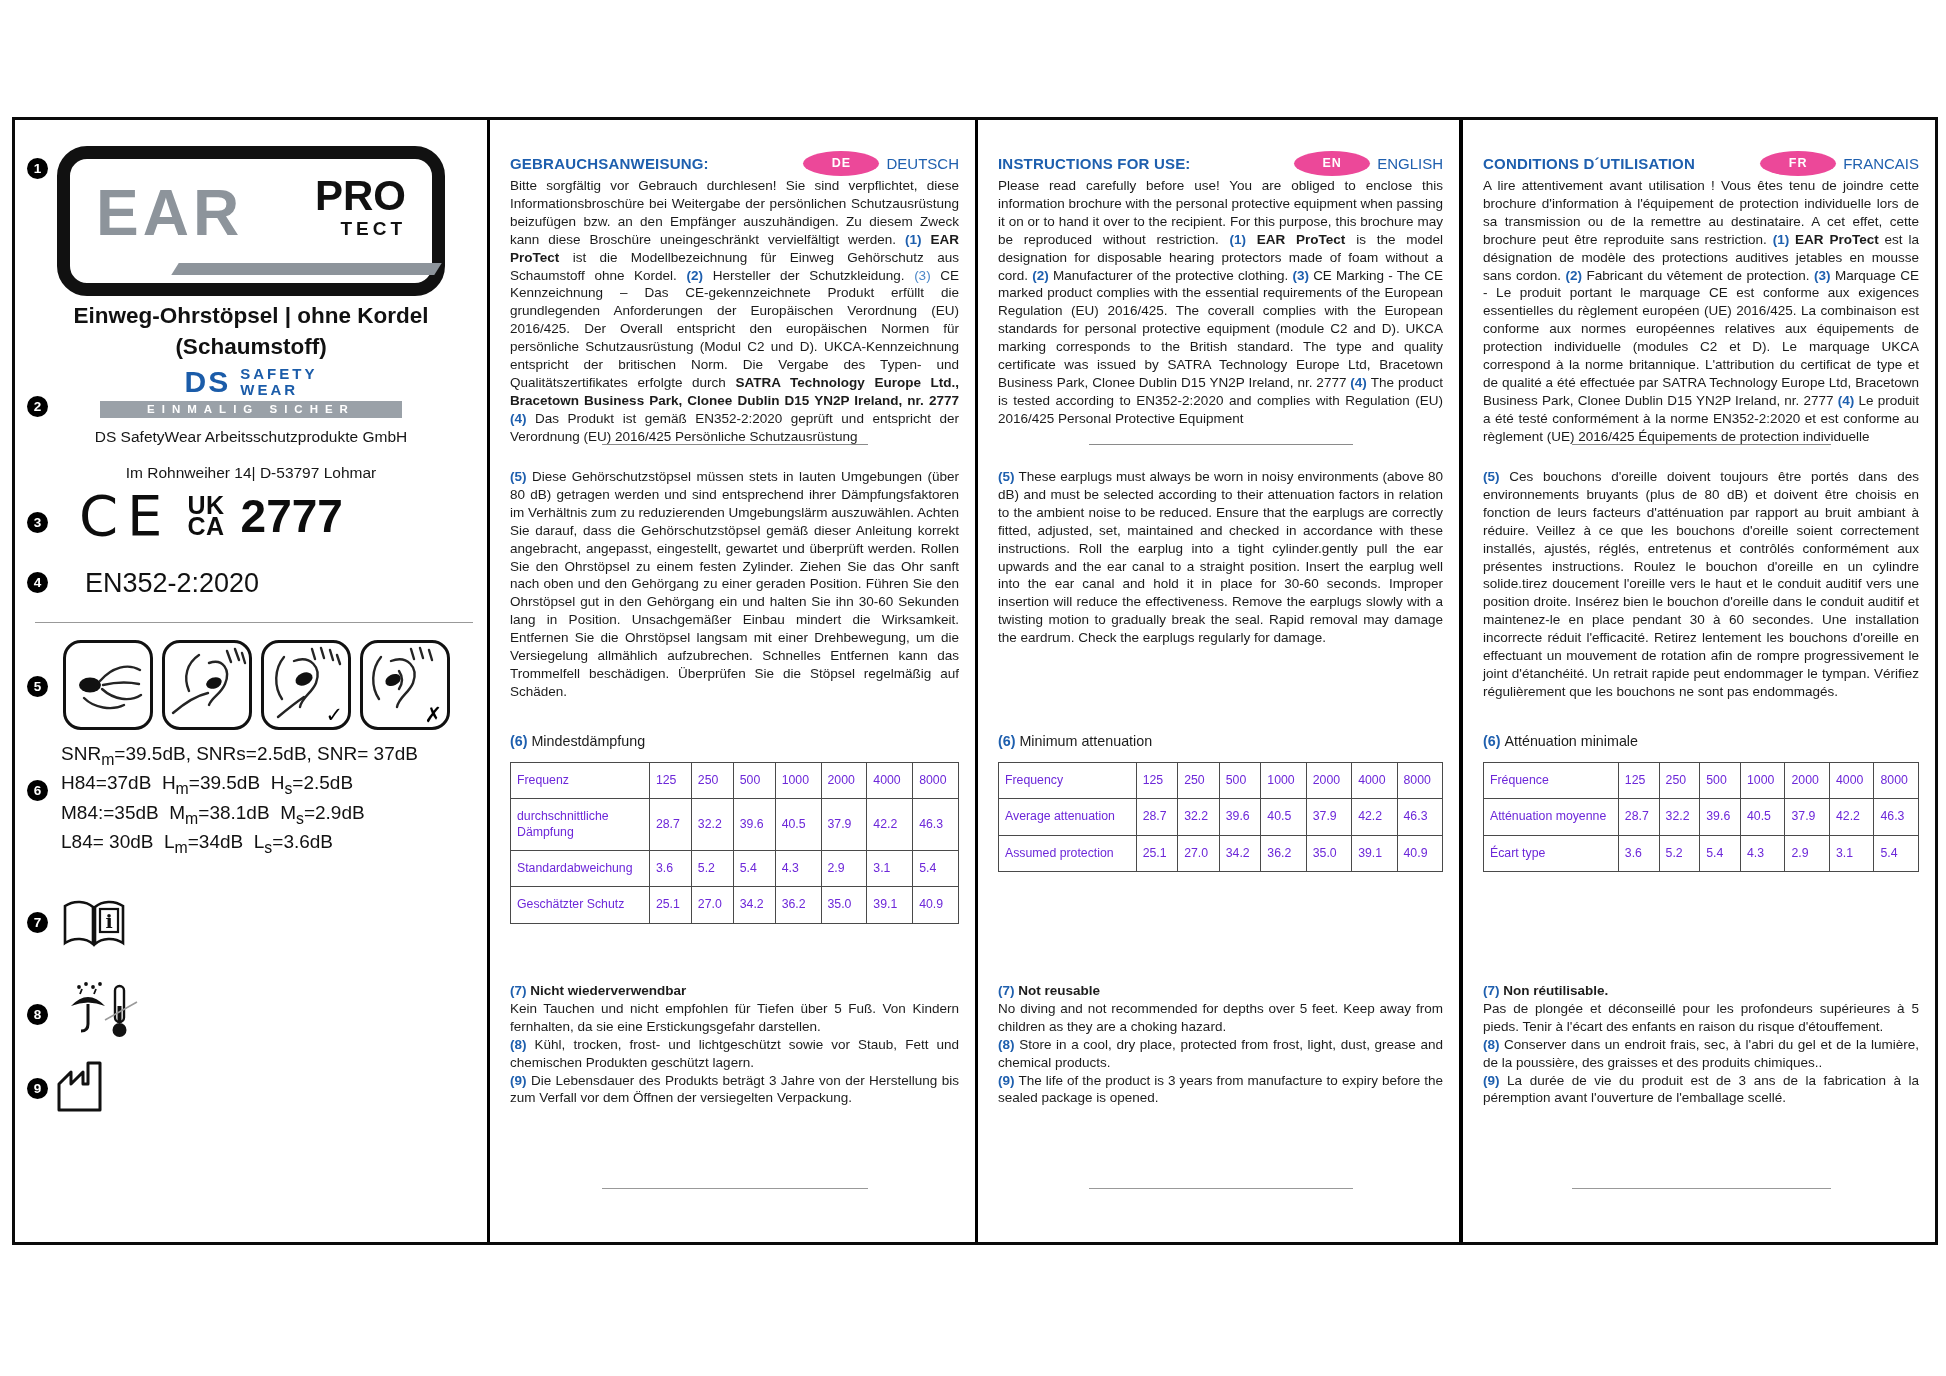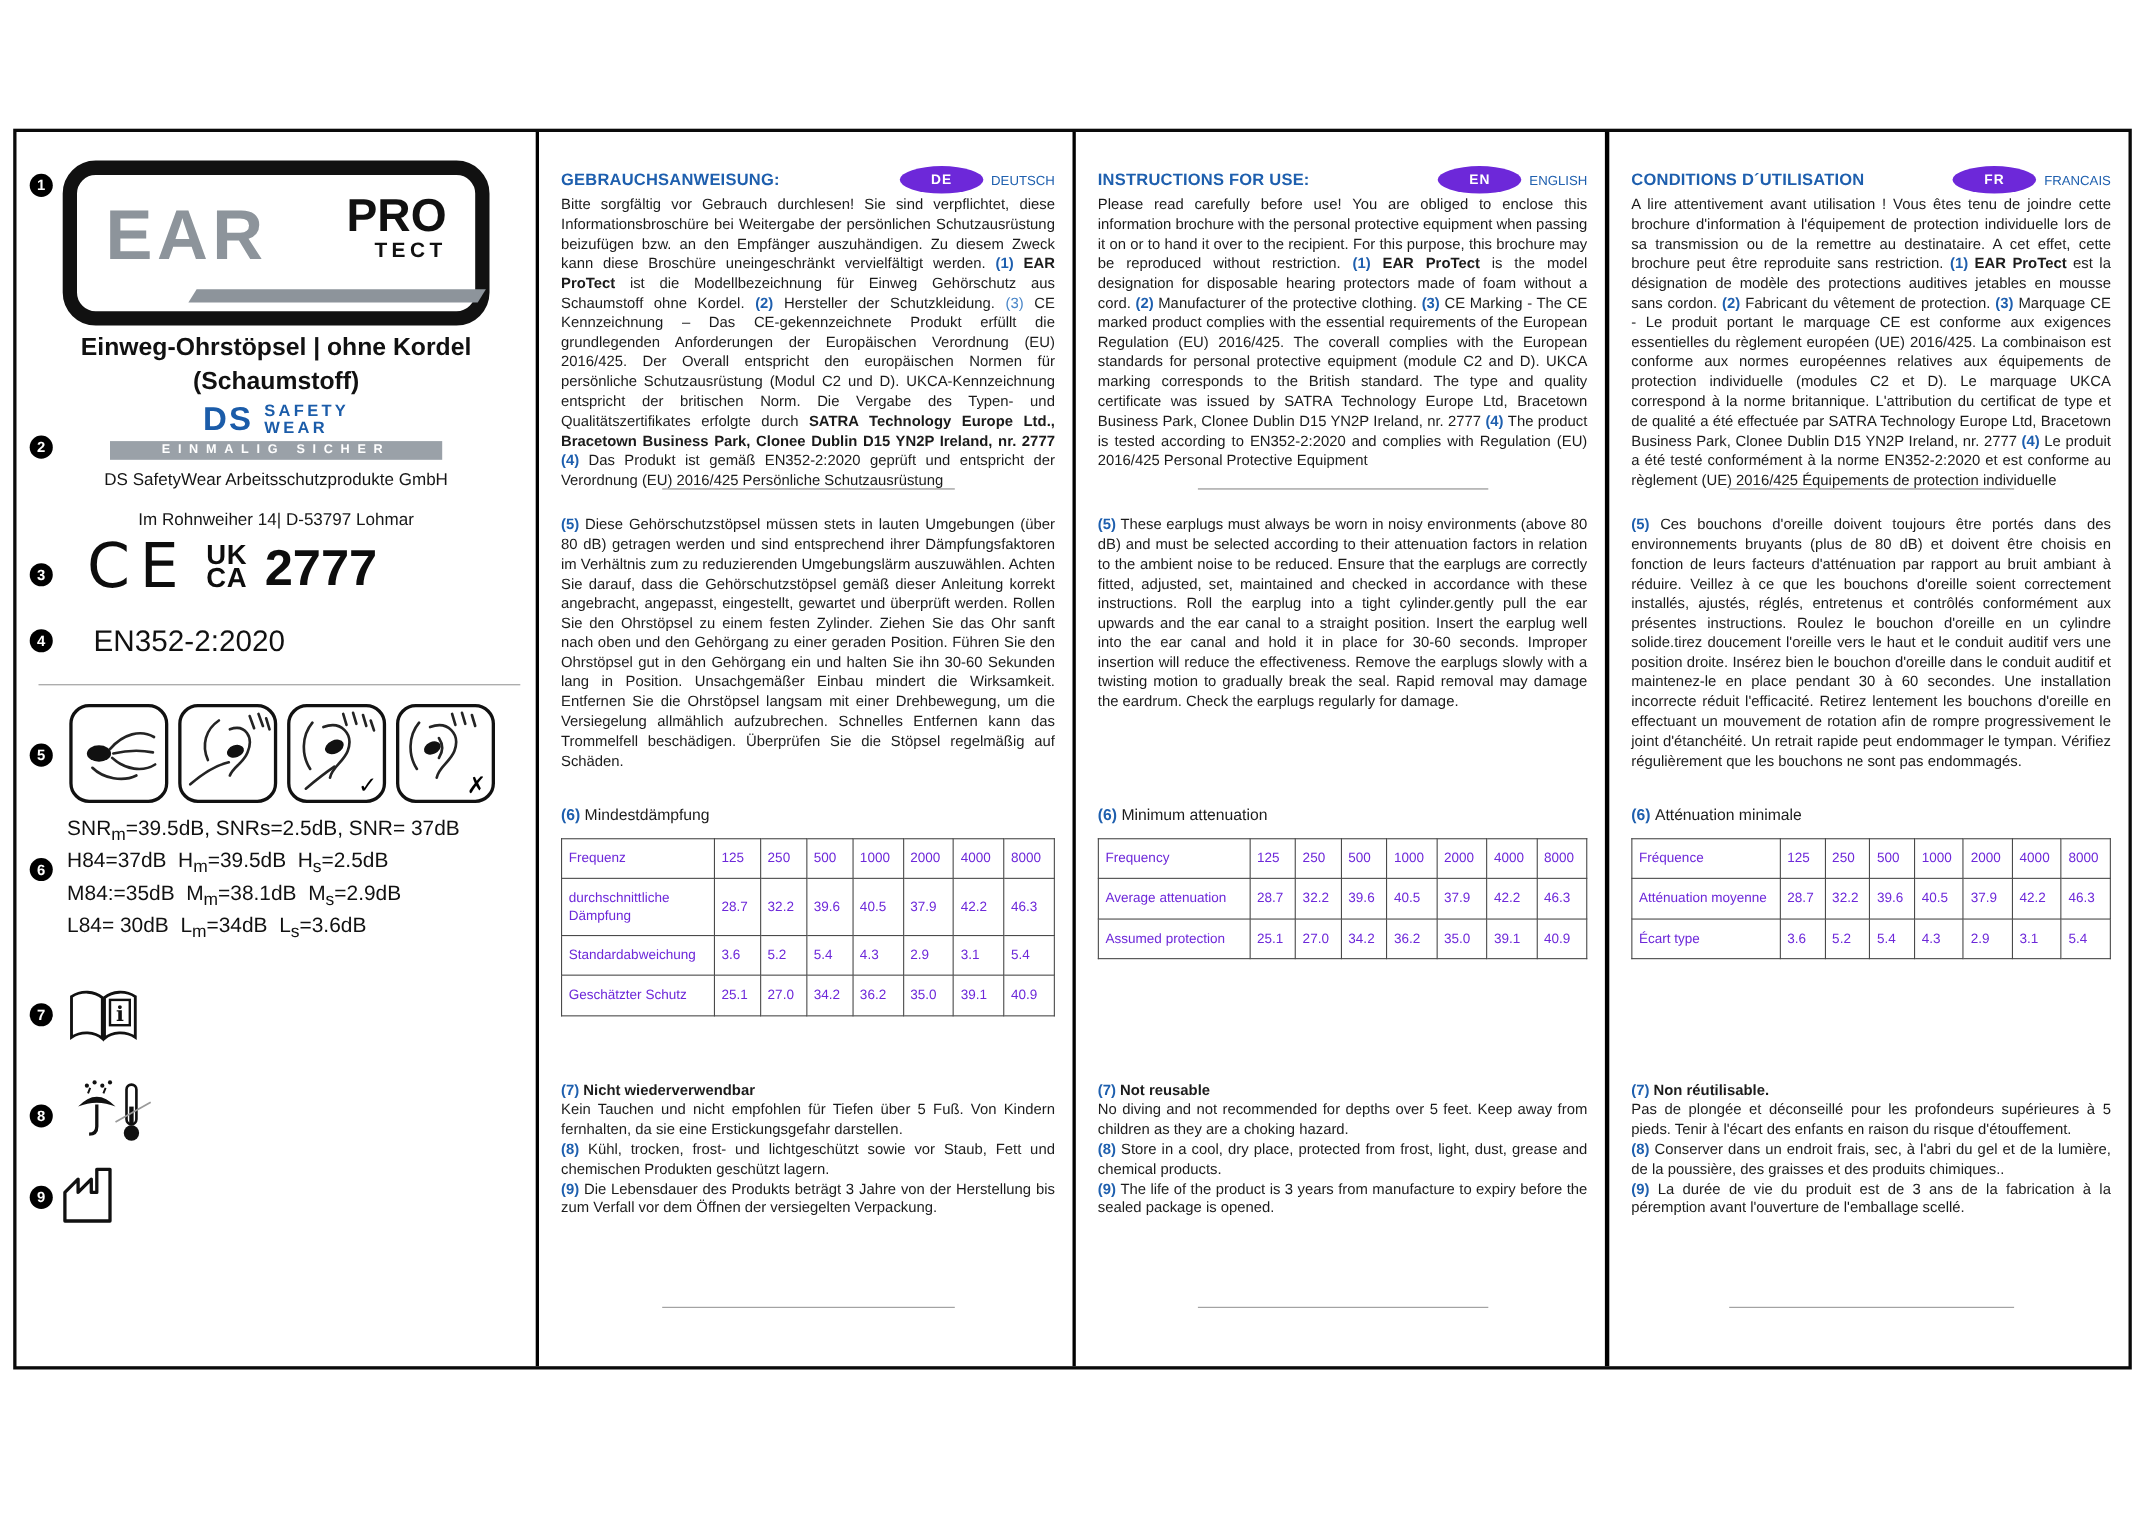--- a/index.html
+++ b/index.html
@@ -8,23 +8,23 @@
     border:3px solid #0a0a0a;box-sizing:border-box;background:#fff;}
   
   .col{position:absolute;top:0;height:100%;box-sizing:border-box;}
   .col-brand{left:0;width:472px;}
   .col-de{left:472px;width:488px;border-left:3px solid #000;}
   .col-en{left:960px;width:484px;border-left:3px solid #000;}
   .col-fr{left:1444px;width:476px;border-left:4px solid #000;}
   
   .col-head{position:absolute;top:31px;left:20px;right:16px;display:flex;align-items:center;}
   .col-title{font-weight:bold;font-size:15px;color:#1e5fae;letter-spacing:.2px;white-space:nowrap;}
-  .badge{margin-left:auto;background:#6d28d9;color:#fff;border-radius:50%;min-width:76px;height:25px;
+  .badge{margin-left:auto;background:#ec4899;color:#fff;border-radius:50%;min-width:76px;height:25px;
     line-height:25px;text-align:center;font-size:12.5px;font-weight:bold;letter-spacing:1px;}
-  .lang-name{color:#1e5fae;font-size:12px;margin-left:7px;white-space:nowrap;}
+  .lang-name{color:#1e5fae;font-size:15px;margin-left:7px;white-space:nowrap;}
   .para{position:absolute;left:20px;right:16px;margin:0;font-size:13.5px;line-height:17.9px;
     text-align:justify;color:#1b1b1b;}
   .para1{top:57px;}
   .para5{top:348px;}
   .hr-mid{position:absolute;top:324px;left:23%;width:55%;border-top:1.6px solid #8a8a8a;}
   .hr-bot{position:absolute;top:1068px;left:23%;width:55%;border-top:1.6px solid #999;}
   .label6{position:absolute;top:613px;left:20px;margin:0;font-size:14.3px;}
   .att-table{position:absolute;top:642px;left:20px;right:16px;border-collapse:collapse;
     font-size:12.3px;color:#6d28d9;width:calc(100% - 36px);}
   .att-table td{border:1.5px solid #4a4a4a;padding:10px 6px;vertical-align:middle;line-height:1.25;}

